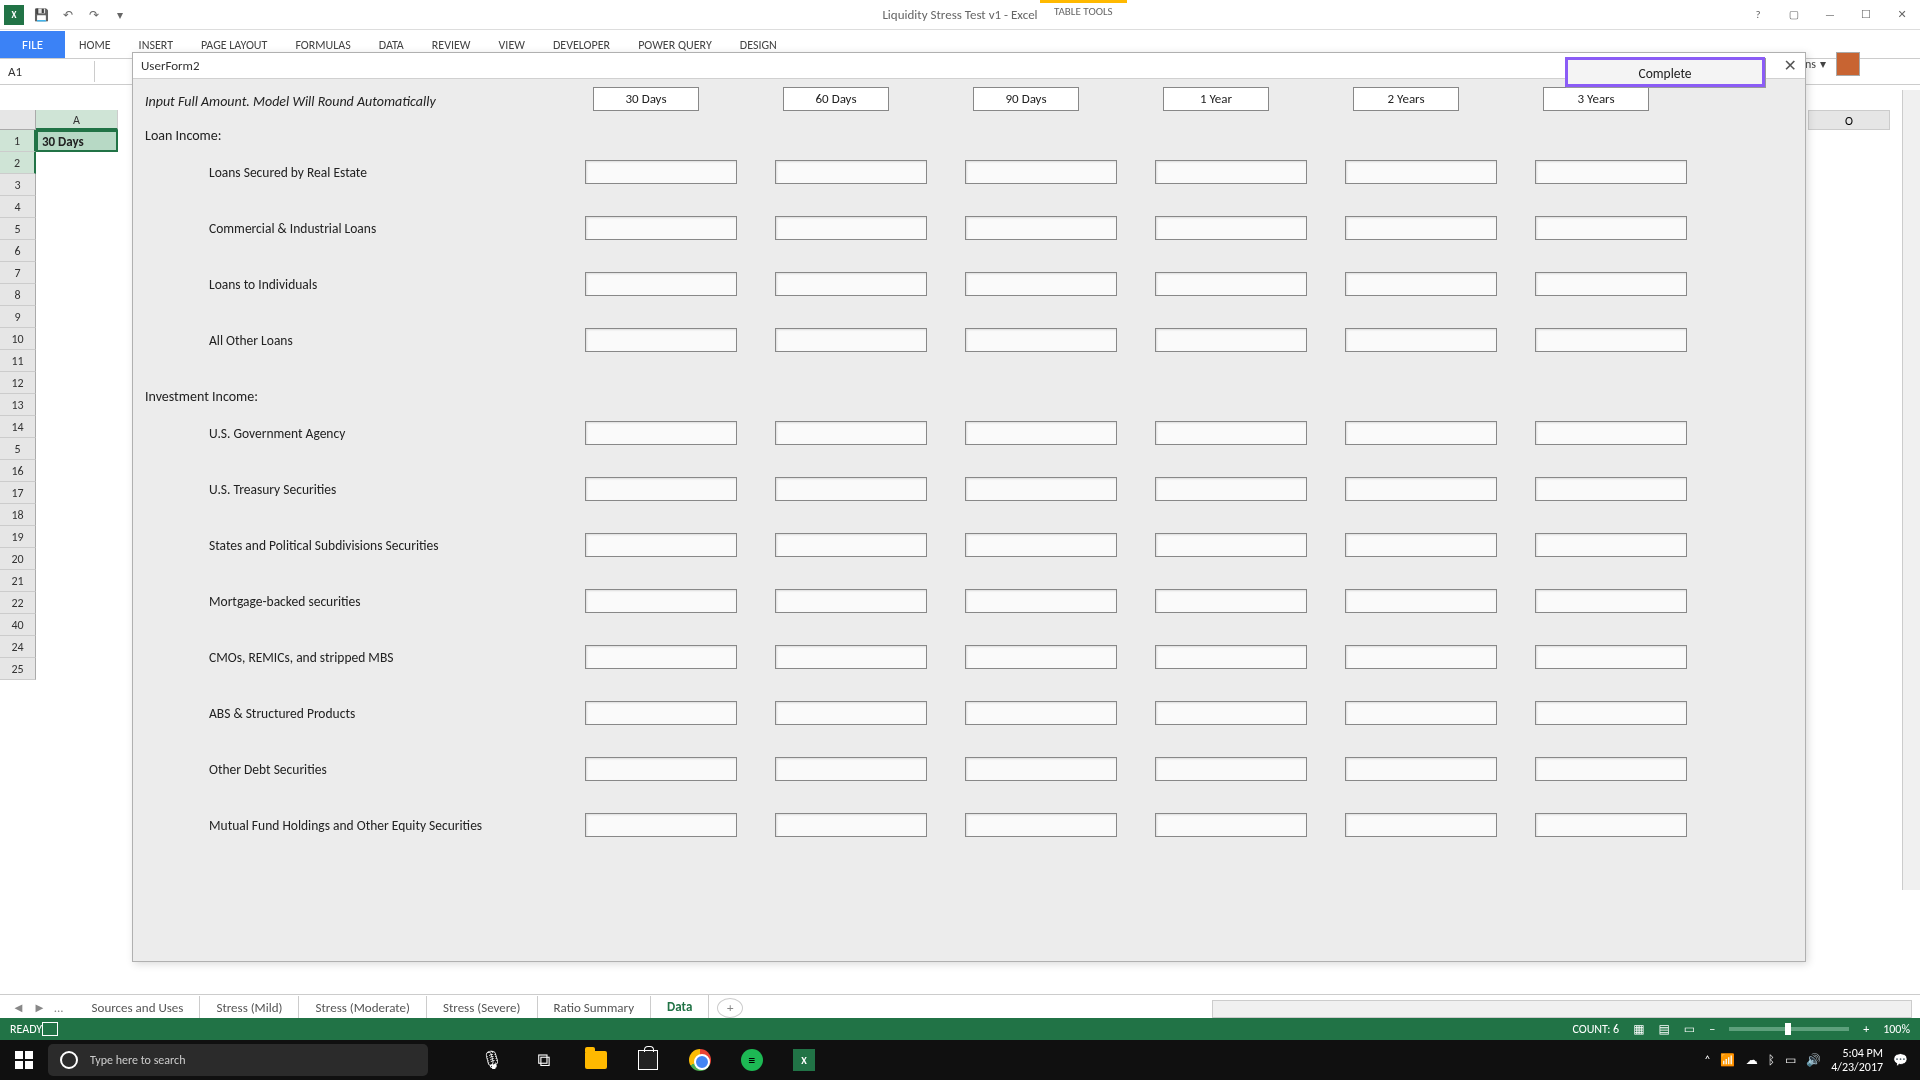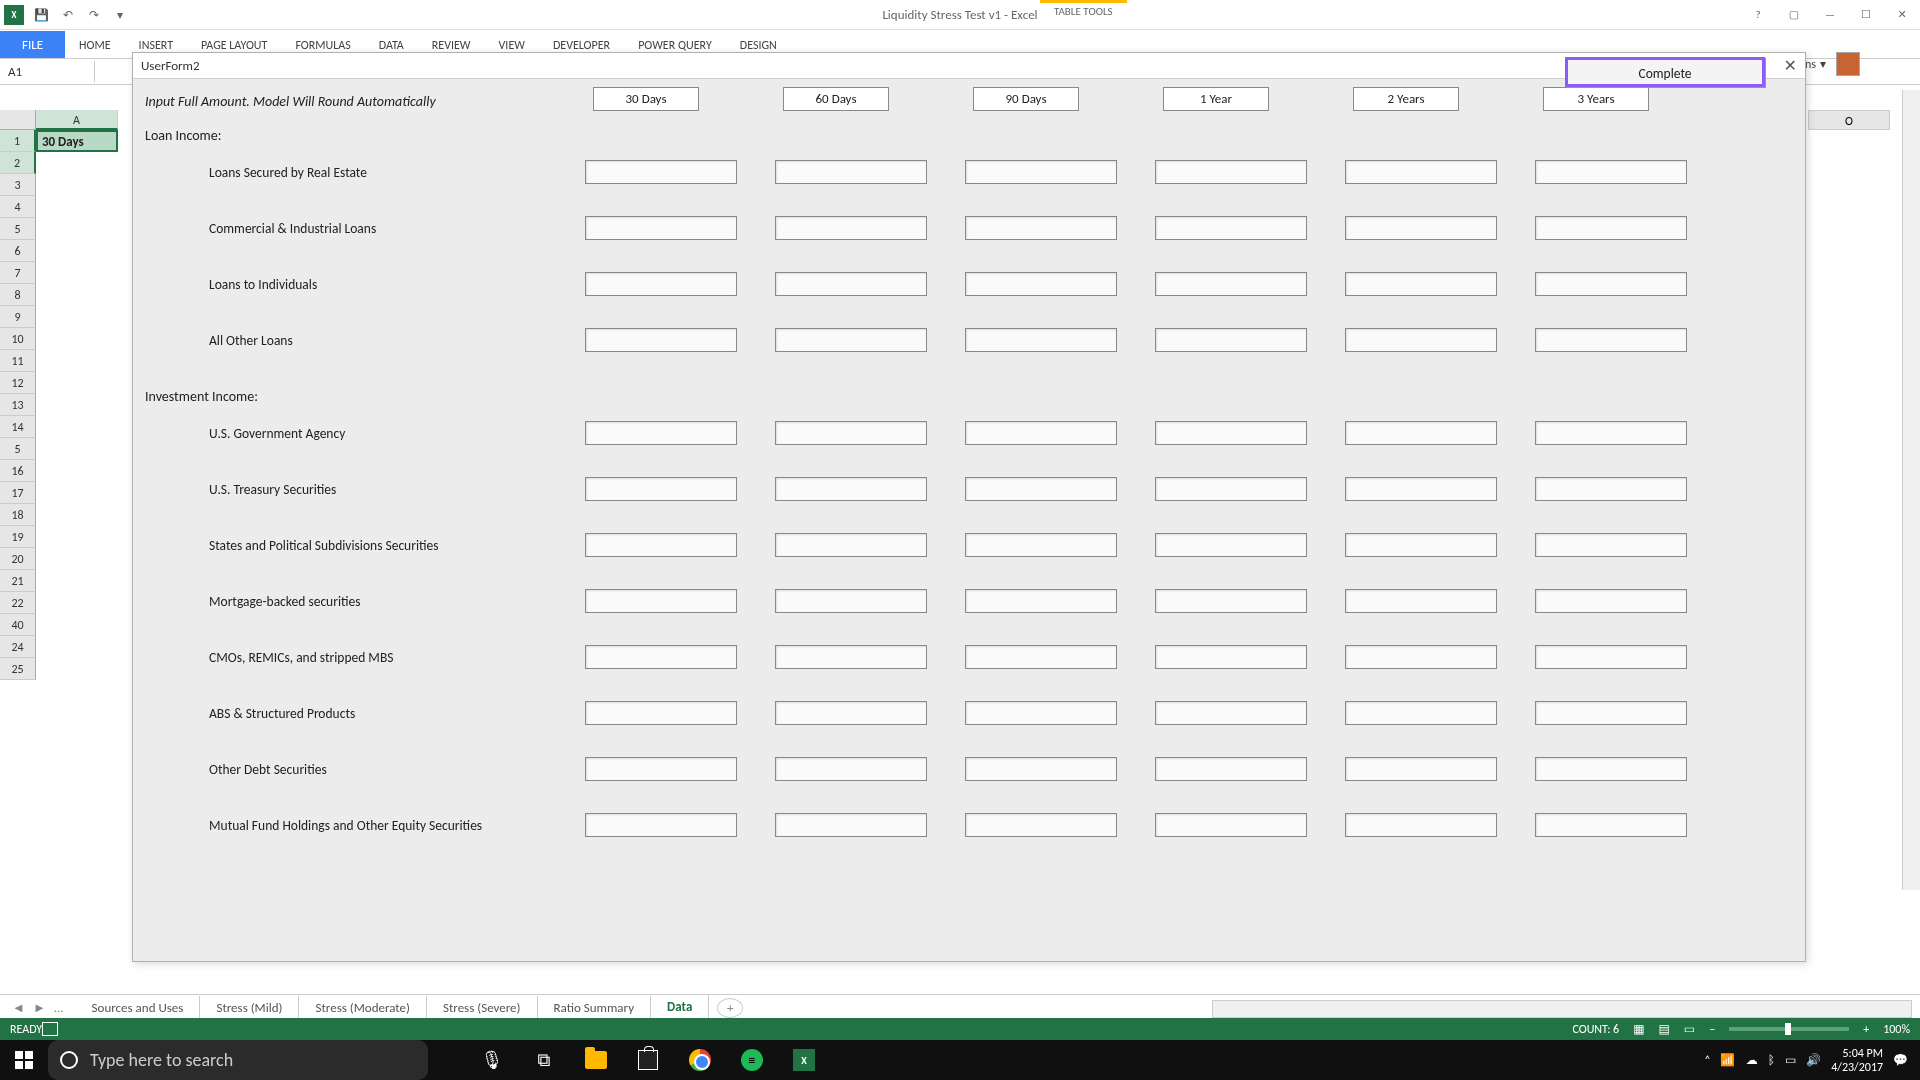--- a/index.html
+++ b/index.html
@@ -68,21 +68,21 @@
 .status-left { display: flex; align-items: center; gap: 0; }
 .status-right { display: flex; align-items: center; gap: 14px; }
 .zoom-slider { width: 120px; height: 4px; background: #5da07c; position: relative; }
 .zoom-thumb { position: absolute; left: 56px; top: -4px; width: 6px; height: 12px; background: #fff; }
 
 
 .taskbar { position: absolute; bottom: 0; left: 0; right: 0; height: 40px; background: #101010; display: flex; align-items: center; color: #fff; }
 .start-btn { width: 48px; height: 40px; display: flex; align-items: center; justify-content: center; }
 .win-logo { width: 18px; height: 18px; display: grid; grid-template-columns: 1fr 1fr; grid-template-rows: 1fr 1fr; gap: 2px; }
 .win-logo span { background: #fff; }
-.search-box { width: 380px; height: 40px; background: #2b2b2b; border-radius: 10px; display: flex; align-items: center; padding: 0 12px; color: #ccc; font-size: 18px; gap: 12px; }
+.search-box { width: 380px; height: 32px; background: #2b2b2b; border-radius: 5px; display: flex; align-items: center; padding: 0 12px; color: #ccc; font-size: 12px; gap: 12px; }
 .task-icons { display: flex; gap: 4px; margin-left: 40px; }
 .task-icon { width: 48px; height: 40px; display: flex; align-items: center; justify-content: center; font-size: 18px; }
 .tray { position: absolute; right: 0; display: flex; align-items: center; gap: 10px; padding-right: 12px; font-size: 12px; }
 .clock { text-align: right; line-height: 1.2; font-size: 12px; }
 .chrome-icon { width: 22px; height: 22px; border-radius: 50%; background: conic-gradient(#ea4335 0 120deg, #4caf50 120deg 240deg, #fbbc05 240deg 360deg); position: relative; }
 .chrome-icon::after { content: ""; position: absolute; top: 5px; left: 5px; width: 12px; height: 12px; border-radius: 50%; background: #4285f4; border: 2px solid #fff; }
 .spotify-icon { width: 22px; height: 22px; border-radius: 50%; background: #1db954; display: flex; align-items: center; justify-content: center; color: #000; font-size: 14px; }
 .folder-icon { width: 22px; height: 18px; background: #ffb900; border-radius: 2px; position: relative; }
 .folder-icon::before{content:"";position:absolute;top:-4px;left:0;width:10px;height:5px;background:#ffb900;border-radius:2px 2px 0 0;}
 .store-icon{width:20px;height:20px;background:#222;border:1px solid #fff;position:relative;}

